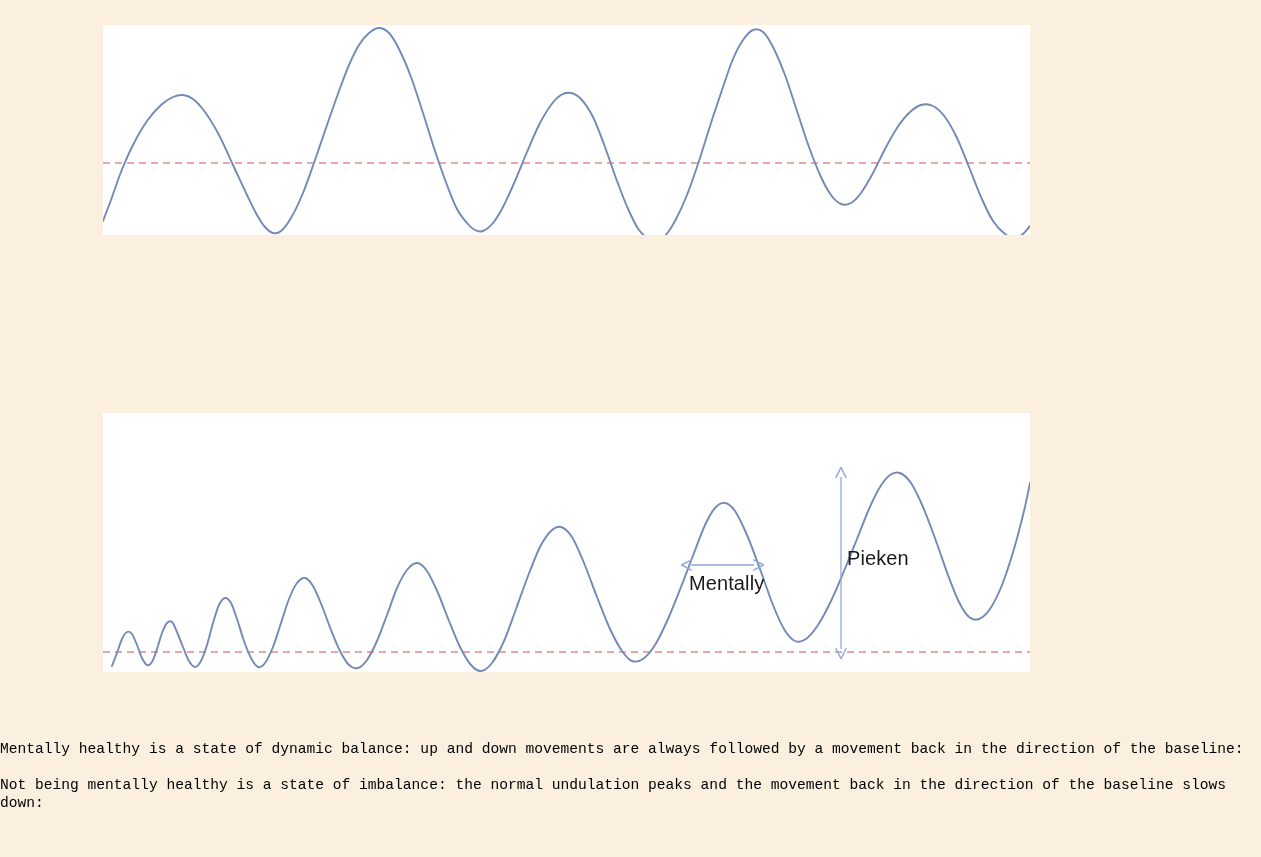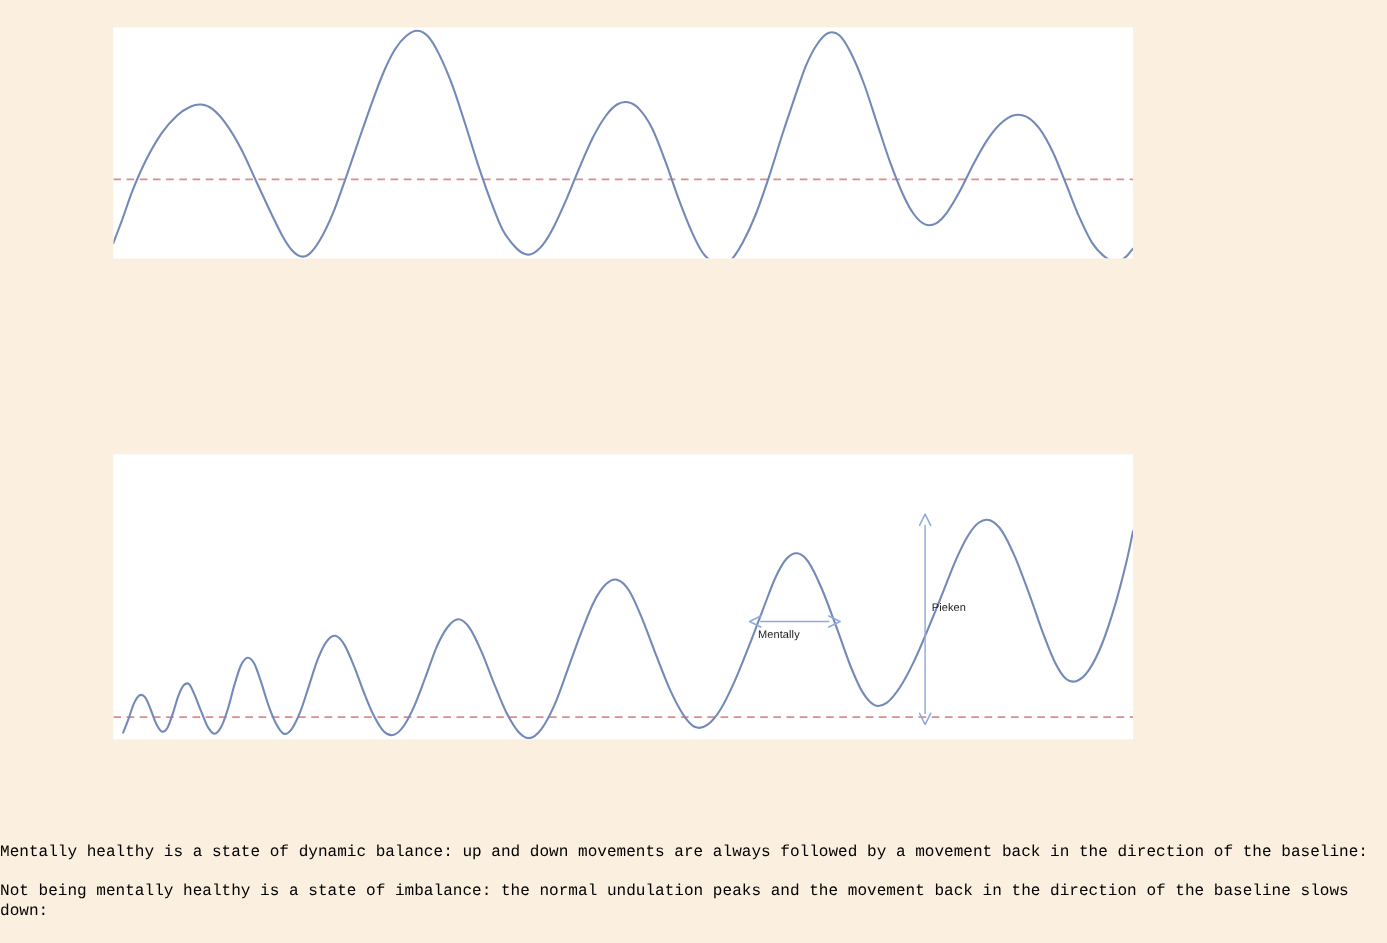--- a/index.html
+++ b/index.html
@@ -46,39 +46,39 @@
     position: absolute;
     left: 0;
     top: 0;
     display: block;
   }
 
   
   .annotation-label {
     position: absolute;
     font-family: "Liberation Sans", "DejaVu Sans", sans-serif;
-    font-size: 10px;
+    font-size: 20px;
     color: #1A1A1A;
     white-space: nowrap;
     letter-spacing: 0.1px;
   }
   #label-vertragen {
     left: 689px;
     top: 572px;
   }
   #label-pieken {
     left: 847px;
     top: 547px;
   }
 
   
   #body-text-block {
     position: absolute;
     left: 0px;
-    top: 766px;
+    top: 740px;
     width: 1261px;
     font-family: "Liberation Mono", "DejaVu Sans Mono", monospace;
     font-size: 14.6px;
     line-height: 18px;
     color: #000000;
     letter-spacing: 0px;
   }
   #body-text-block p {
     margin: 0 0 0 0;
   }

